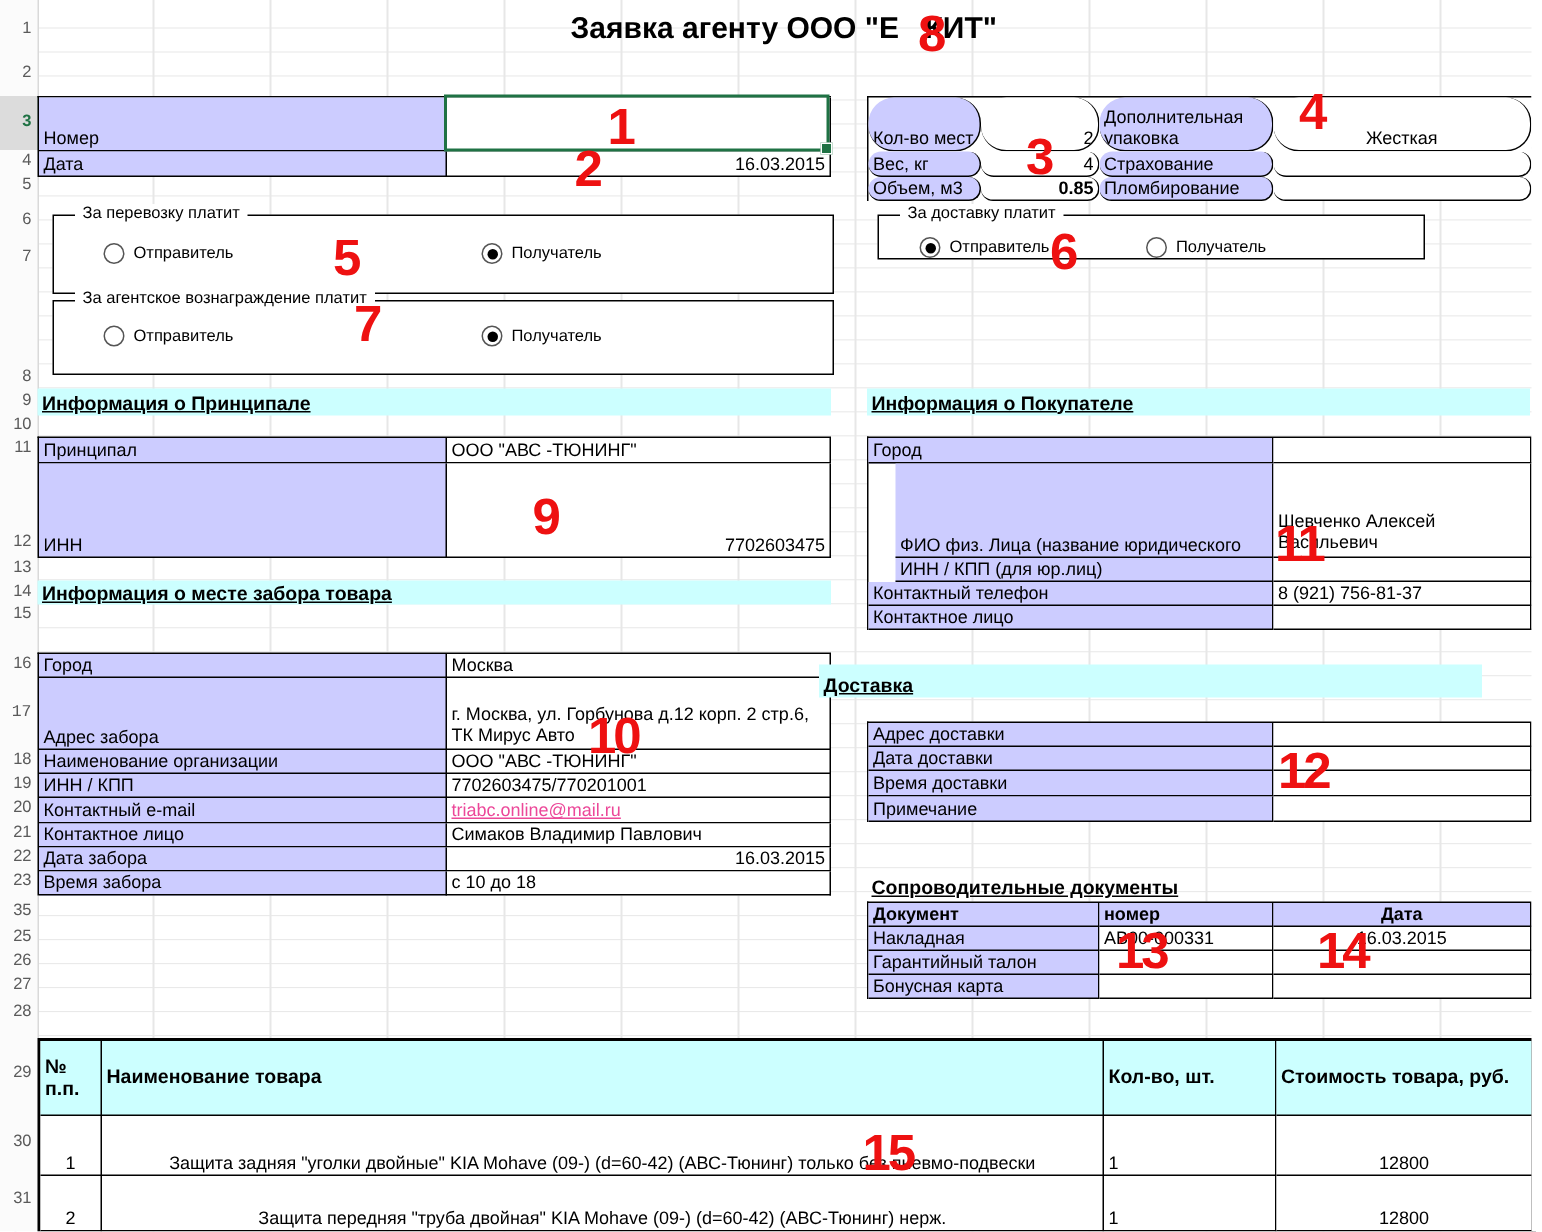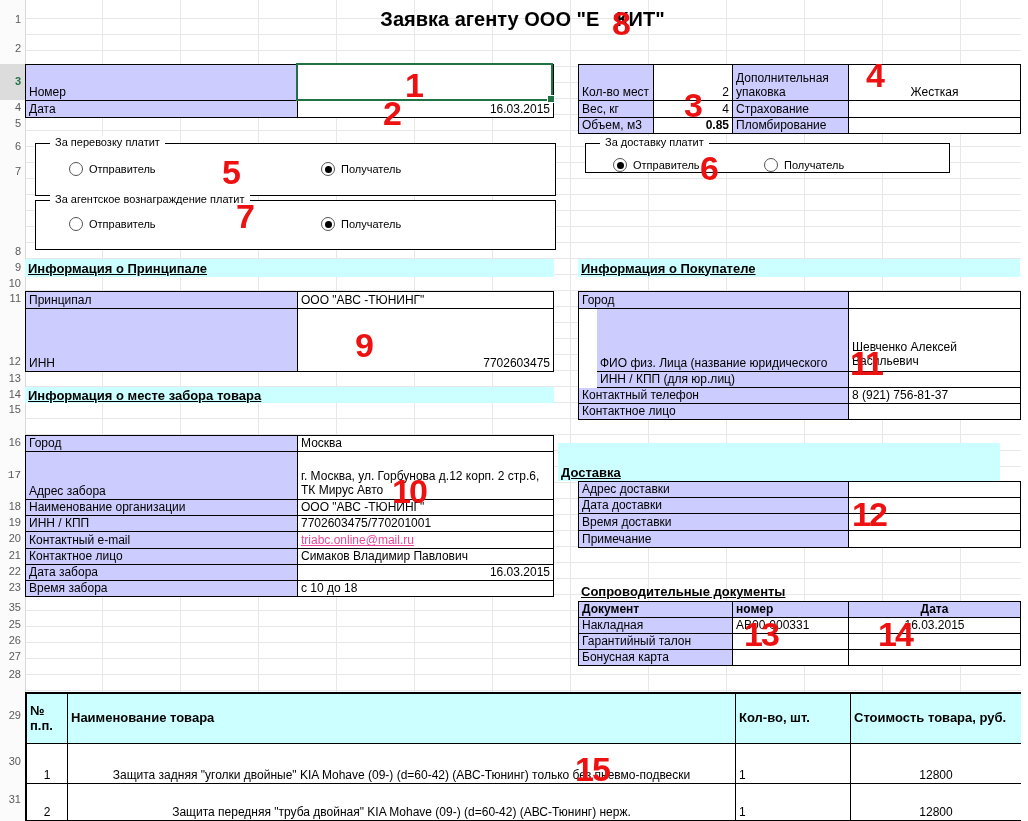--- a/index.html
+++ b/index.html
@@ -22,21 +22,21 @@
   .g{position:absolute;display:grid;border-top:1px solid #000;border-left:1px solid #000;background:#fff;}
   .g>div{border-right:1px solid #000;border-bottom:1px solid #000;box-sizing:border-box;padding:0 3px;overflow:hidden;
     font-size:12px;display:flex;align-items:flex-end;line-height:1.15;}
   .lbl{background:#ccccff;}
   .val{background:#fff;}
   .right{justify-content:flex-end;text-align:right;}
   .center{justify-content:center;text-align:center;}
   .top{align-items:flex-start;}
   .nowrap{white-space:nowrap;margin-left:18px;}
   .bold{font-weight:bold;}
-  .fs11{font-size:11px;}
+  .fs11{font-size:11px;border-radius:17px;}
   .fs9{font-size:9px;}
   
   .band{position:absolute;background:#ccffff;display:flex;align-items:center;padding:0 0 0 3px;box-sizing:border-box;
     font-size:13px;font-weight:bold;text-decoration:underline;overflow:hidden;}
   .band.bottomalign{align-items:flex-end;padding-bottom:1px;}
   .plaintitle{position:absolute;font-size:13px;font-weight:bold;text-decoration:underline;}
   
   .selbox{position:absolute;left:296px;top:63px;width:257px;height:38px;border:2px solid #1f7244;box-sizing:border-box;pointer-events:none;}
   .selhandle{position:absolute;right:-4px;bottom:-4px;width:6px;height:6px;background:#1f7244;border:1px solid #fff;}
   
@@ -202,21 +202,21 @@
         <a class="maillink" href="#">triabc.online@mail.ru</a>
       </div>
     <div class="lbl">Контактное лицо</div>
     <div class="val">Симаков Владимир Павлович</div>
     <div class="lbl">Дата забора</div>
     <div class="val right">16.03.2015</div>
     <div class="lbl">Время забора</div>
     <div class="val">с 10 до 18</div>
   </div>
 
-  <div class="band bottomalign" style="left:558px;top:443px;width:442px;height:38px;">Доставка</div>
+  <div class="band bottomalign" style="left:546px;top:443px;width:442px;height:22px;">Доставка</div>
   <div class="g" style="left:578px;top:481px;grid-template-columns:270px 172px;grid-template-rows:16px 16px 17px 17px;">
     <div class="lbl">Адрес доставки</div>
     <div class="val"></div>
     <div class="lbl">Дата доставки</div>
     <div class="val"></div>
     <div class="lbl">Время доставки</div>
     <div class="val"></div>
     <div class="lbl">Примечание</div>
     <div class="val"></div>
   </div>

